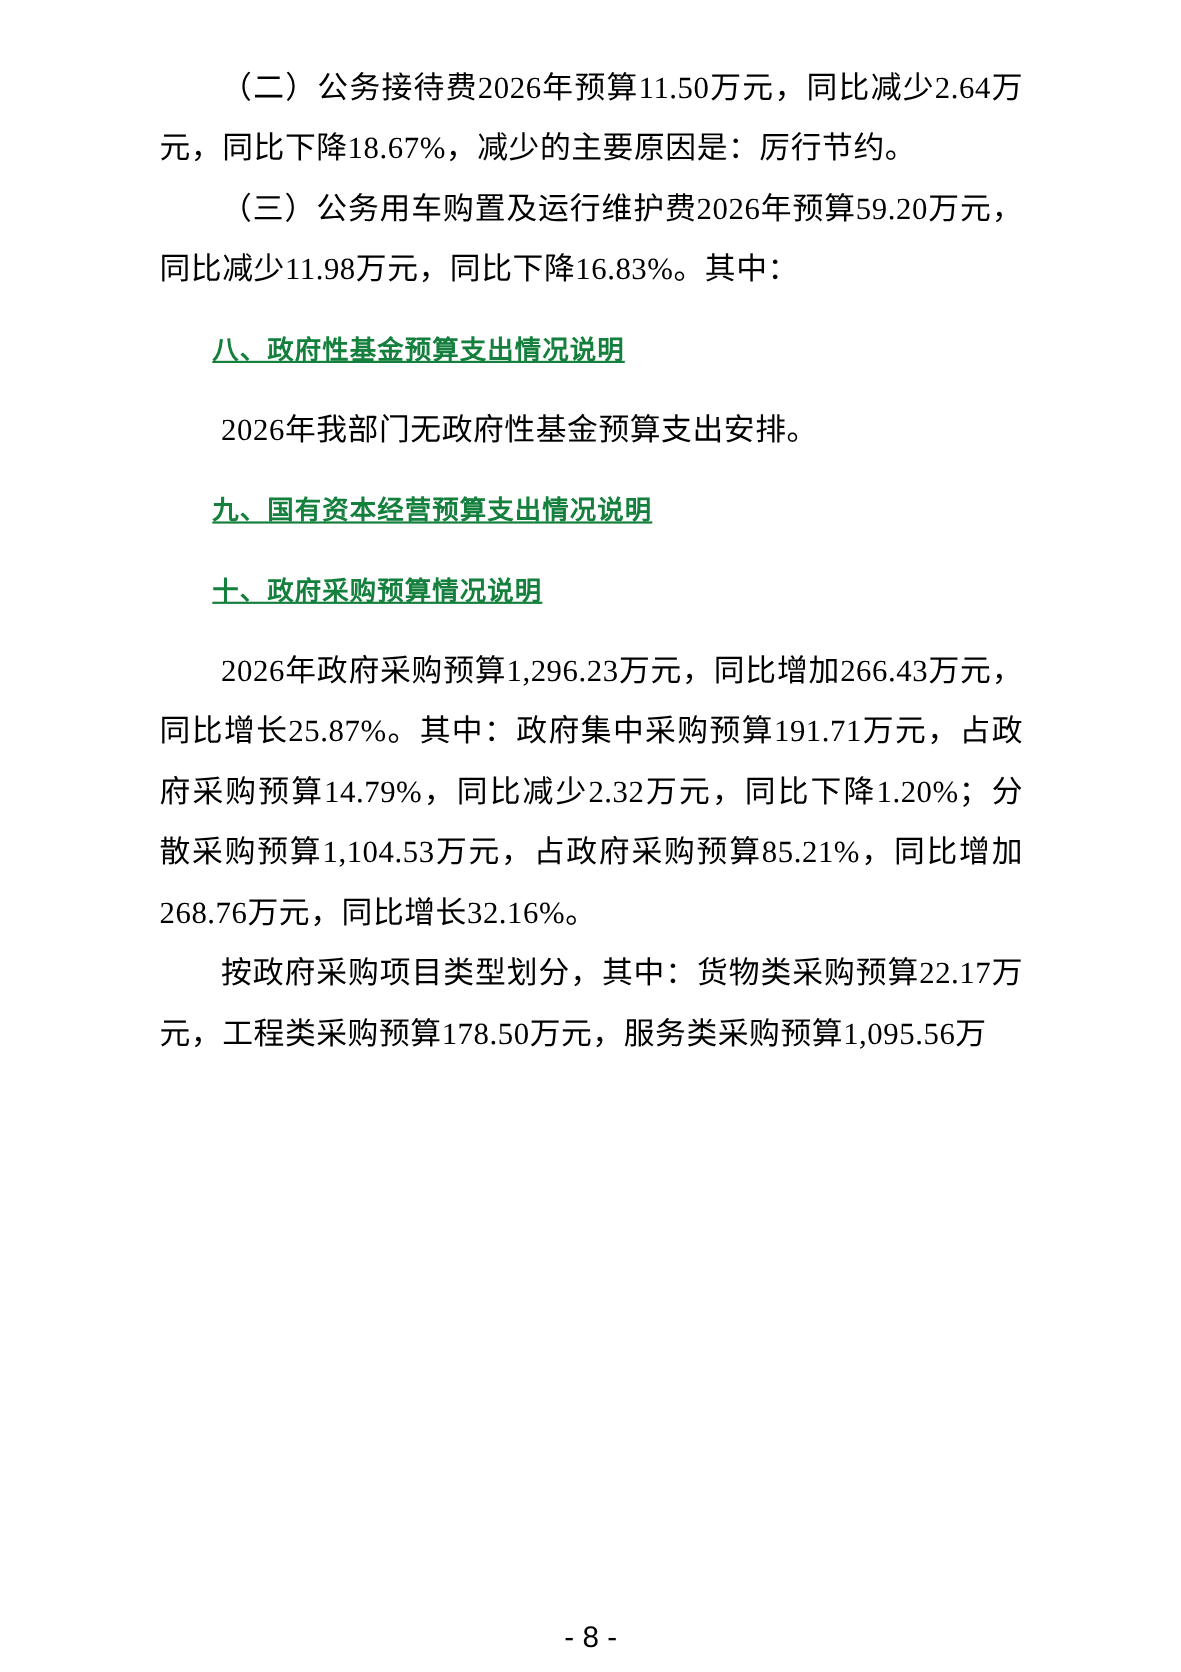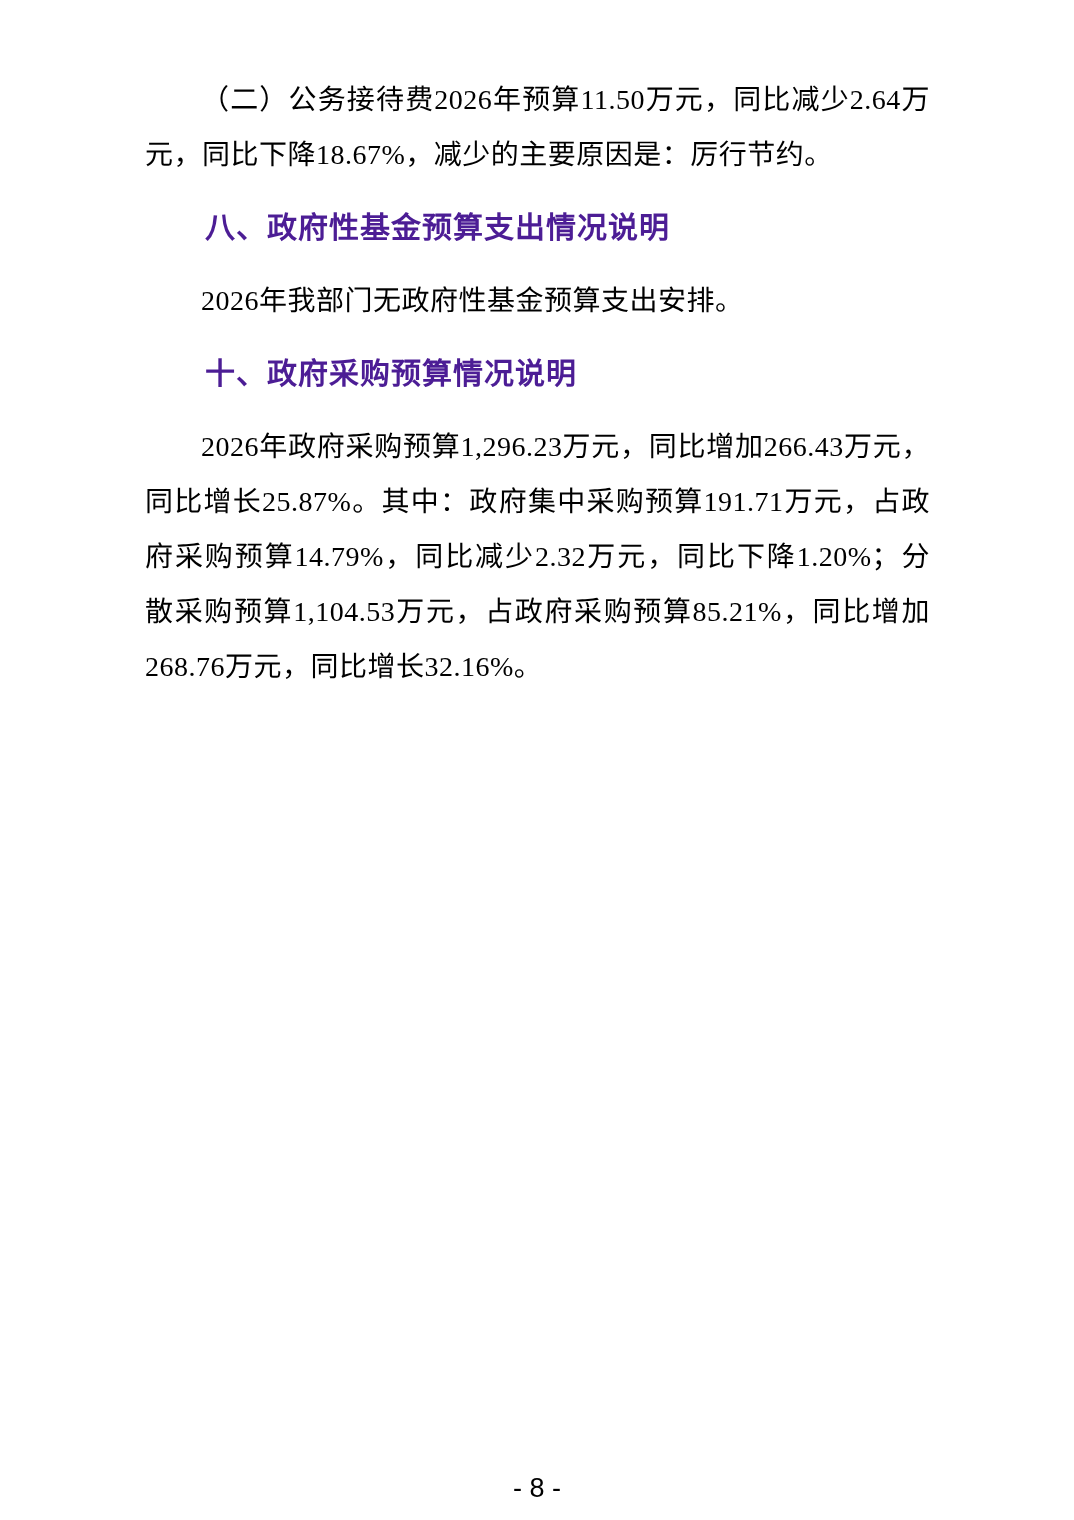--- a/index.html
+++ b/index.html
@@ -12,64 +12,68 @@
     width: 1074px;
     height: 1520px;
     background: #ffffff;
     overflow: hidden;
     font-family: "Liberation Serif", "DejaVu Serif", serif;
     color: #000000;
   }
   .content {
     position: absolute;
     left: 145px;
-    top: 72px;
+    top: 53px;
     width: 785px;
   }
   .body-paragraph {
     margin: 0;
     font-size: 28px;
     line-height: 55px;
     text-align: justify;
     text-justify: inter-ideograph;
     text-indent: 2em;
     letter-spacing: 0.5px;
     font-family: "Liberation Serif", "DejaVu Serif", serif;
   }
   .section-heading {
     margin: 18px 0 18px 0;
-    font-size: 30px;
+    font-size: 24px;
     line-height: 55px;
     font-weight: bold;
     text-indent: 2em;
     letter-spacing: 1px;
     font-family: "Liberation Sans", "DejaVu Sans", sans-serif;
-    color: #4c1d95;
+    color: #15803d;
+    text-decoration: underline;
   }
   .page-footer {
     position: absolute;
     left: 0;
     right: 0;
     bottom: 16px;
     text-align: center;
     font-size: 27px;
     line-height: 32px;
     font-family: "Liberation Sans", "DejaVu Sans", sans-serif;
     color: #000000;
   }
 </style>
 </head>
 <body>
 
 <div class="page">
   <div class="content">
     <p class="body-paragraph">（二）公务接待费2026年预算11.50万元，同比减少2.64万元，同比下降18.67%，减少的主要原因是：厉行节约。</p>
+    <p class="body-paragraph">（三）公务用车购置及运行维护费2026年预算59.20万元，同比减少11.98万元，同比下降16.83%。其中：</p>
 
     <h2 class="section-heading">八、政府性基金预算支出情况说明</h2>
     <p class="body-paragraph">2026年我部门无政府性基金预算支出安排。</p>
 
+    <h2 class="section-heading">九、国有资本经营预算支出情况说明</h2>
 
     <h2 class="section-heading">十、政府采购预算情况说明</h2>
     <p class="body-paragraph">2026年政府采购预算1,296.23万元，同比增加266.43万元，同比增长25.87%。其中：政府集中采购预算191.71万元，占政府采购预算14.79%，同比减少2.32万元，同比下降1.20%；分散采购预算1,104.53万元，占政府采购预算85.21%，同比增加268.76万元，同比增长32.16%。</p>
+    <p class="body-paragraph">按政府采购项目类型划分，其中：货物类采购预算22.17万元，工程类采购预算178.50万元，服务类采购预算1,095.56万</p>
   </div>
 
   <div class="page-footer">- 8 -</div>
 </div>
 
 </body></html>

